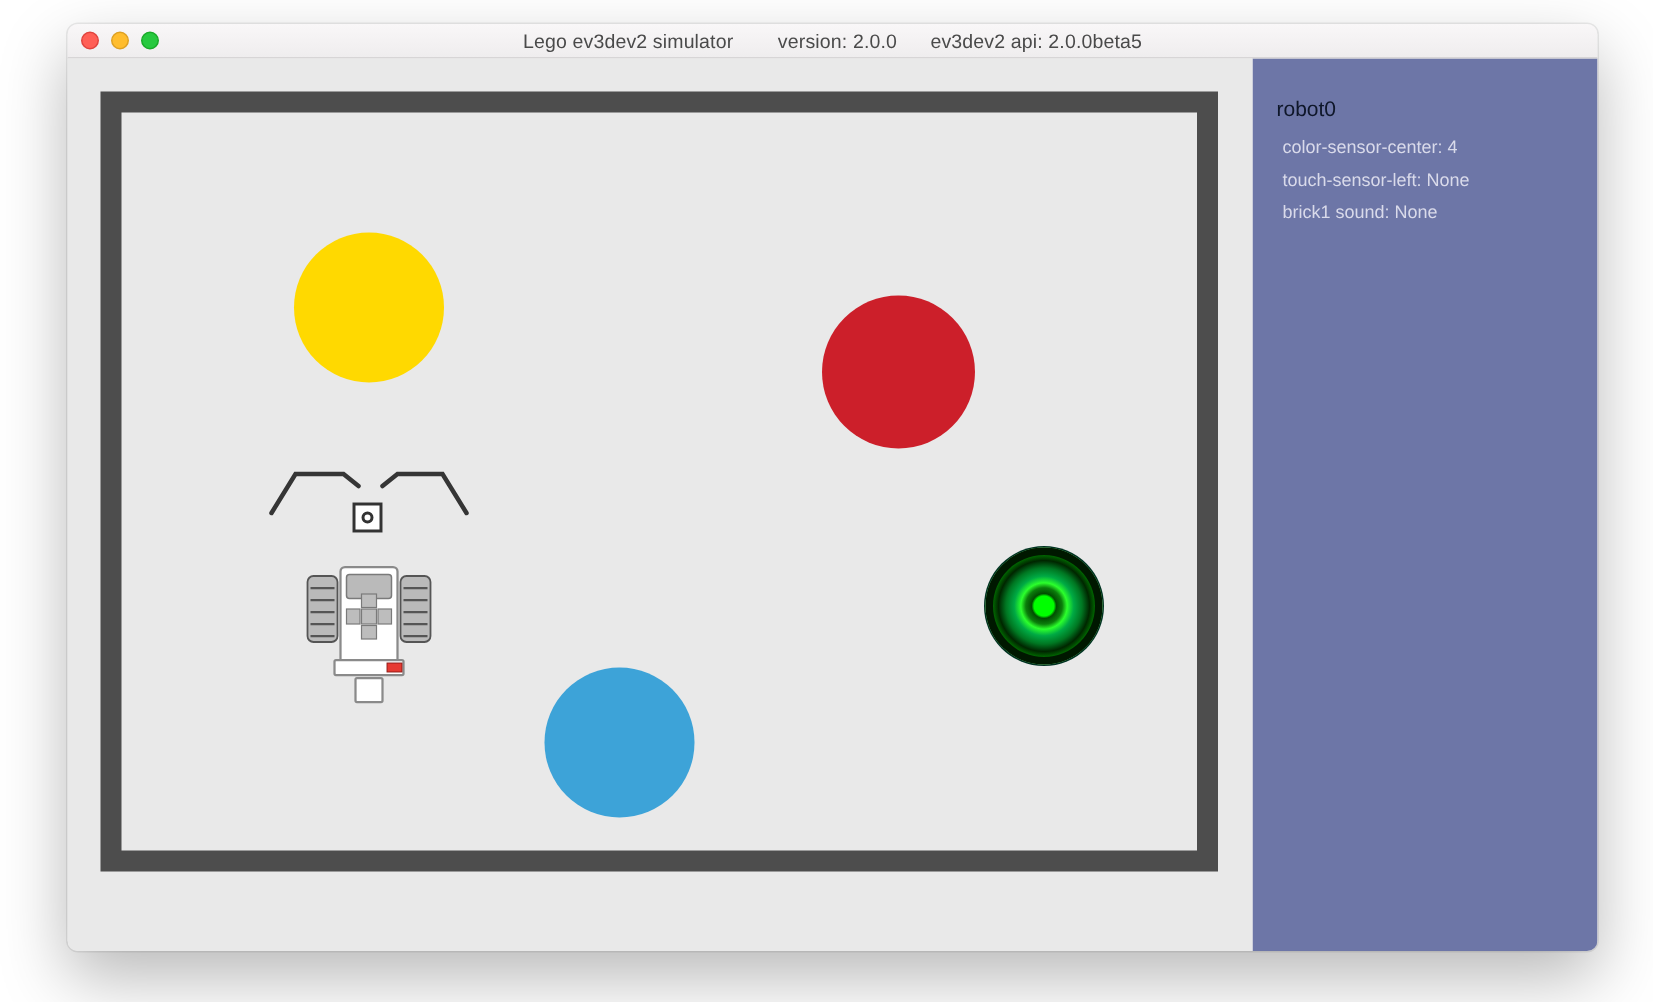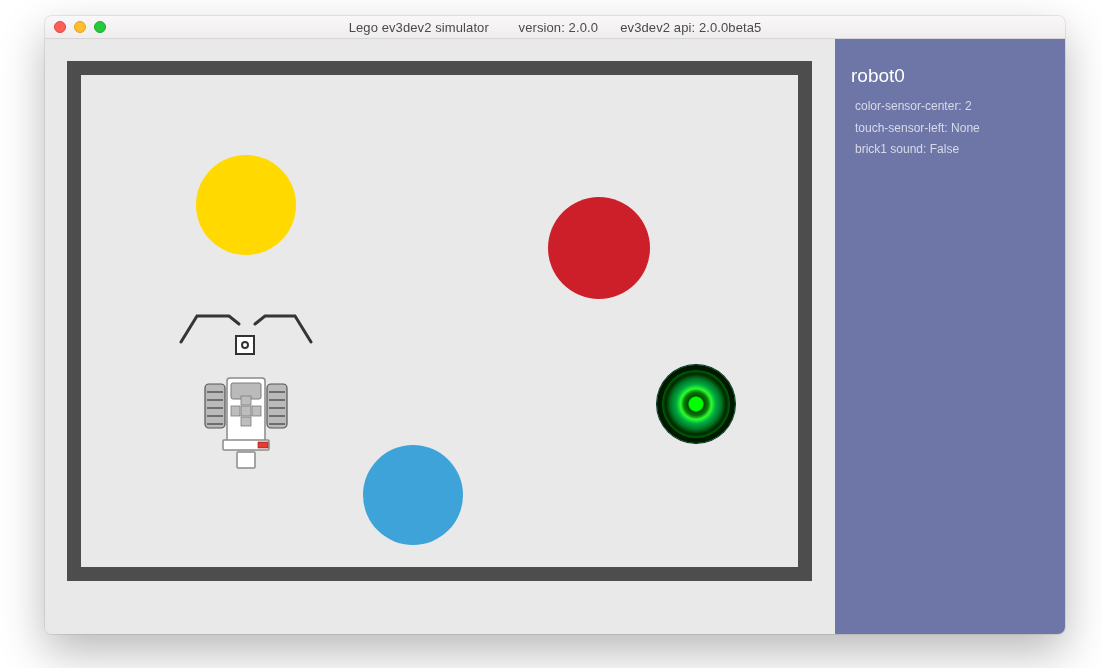--- a/index.html
+++ b/index.html
@@ -75,22 +75,22 @@
     }
     .side-panel {
       flex: 1;
       background: #6d76a7;
       color: #e3e4ee;
       padding: 22px 14px 0 16px;
       font-size: 12.5px;
       line-height: 1.6;
     }
     .side-panel .robot-name {
-      font-size: 19px;
-      color: #ffffff;
+      font-size: 14px;
+      color: #0f172a;
       margin-bottom: 6px;
     }
     .side-panel .row {
       color: #d9daea;
       font-size: 12px;
       margin-bottom: 2px;
       white-space: nowrap;
       padding-left: 4px;
     }
     
@@ -209,19 +209,19 @@
             <div class="sensor-square">
               <div class="inner"></div>
             </div>
           </div>
         </div>
       </div>
     </div>
     <div class="side-panel">
       <div class="robot-name">robot0</div>
       <div id="sensor-list">
-          <div class="row">color-sensor-center: 2</div>
+          <div class="row">color-sensor-center: 4</div>
           <div class="row">touch-sensor-left: None</div>
-          <div class="row">brick1 sound: False</div>
+          <div class="row">brick1 sound: None</div>
         </div>
     </div>
   </div>
 </div>
 
 </body></html>

